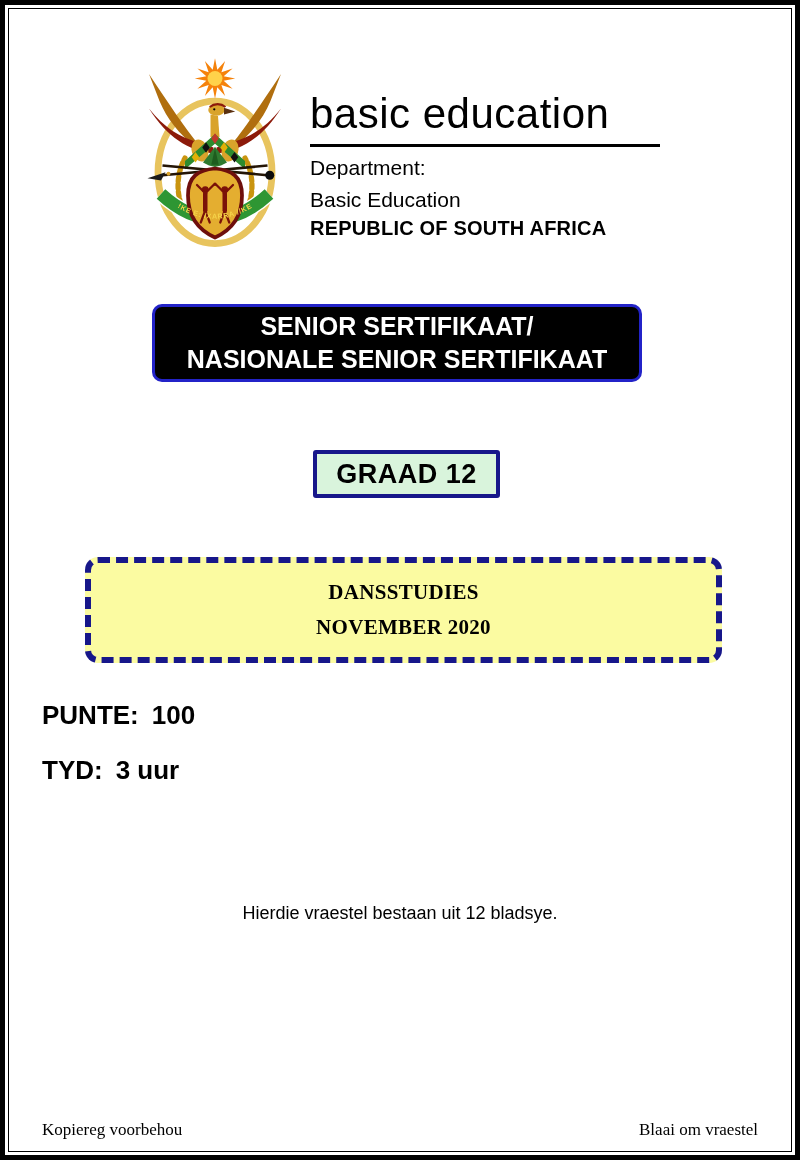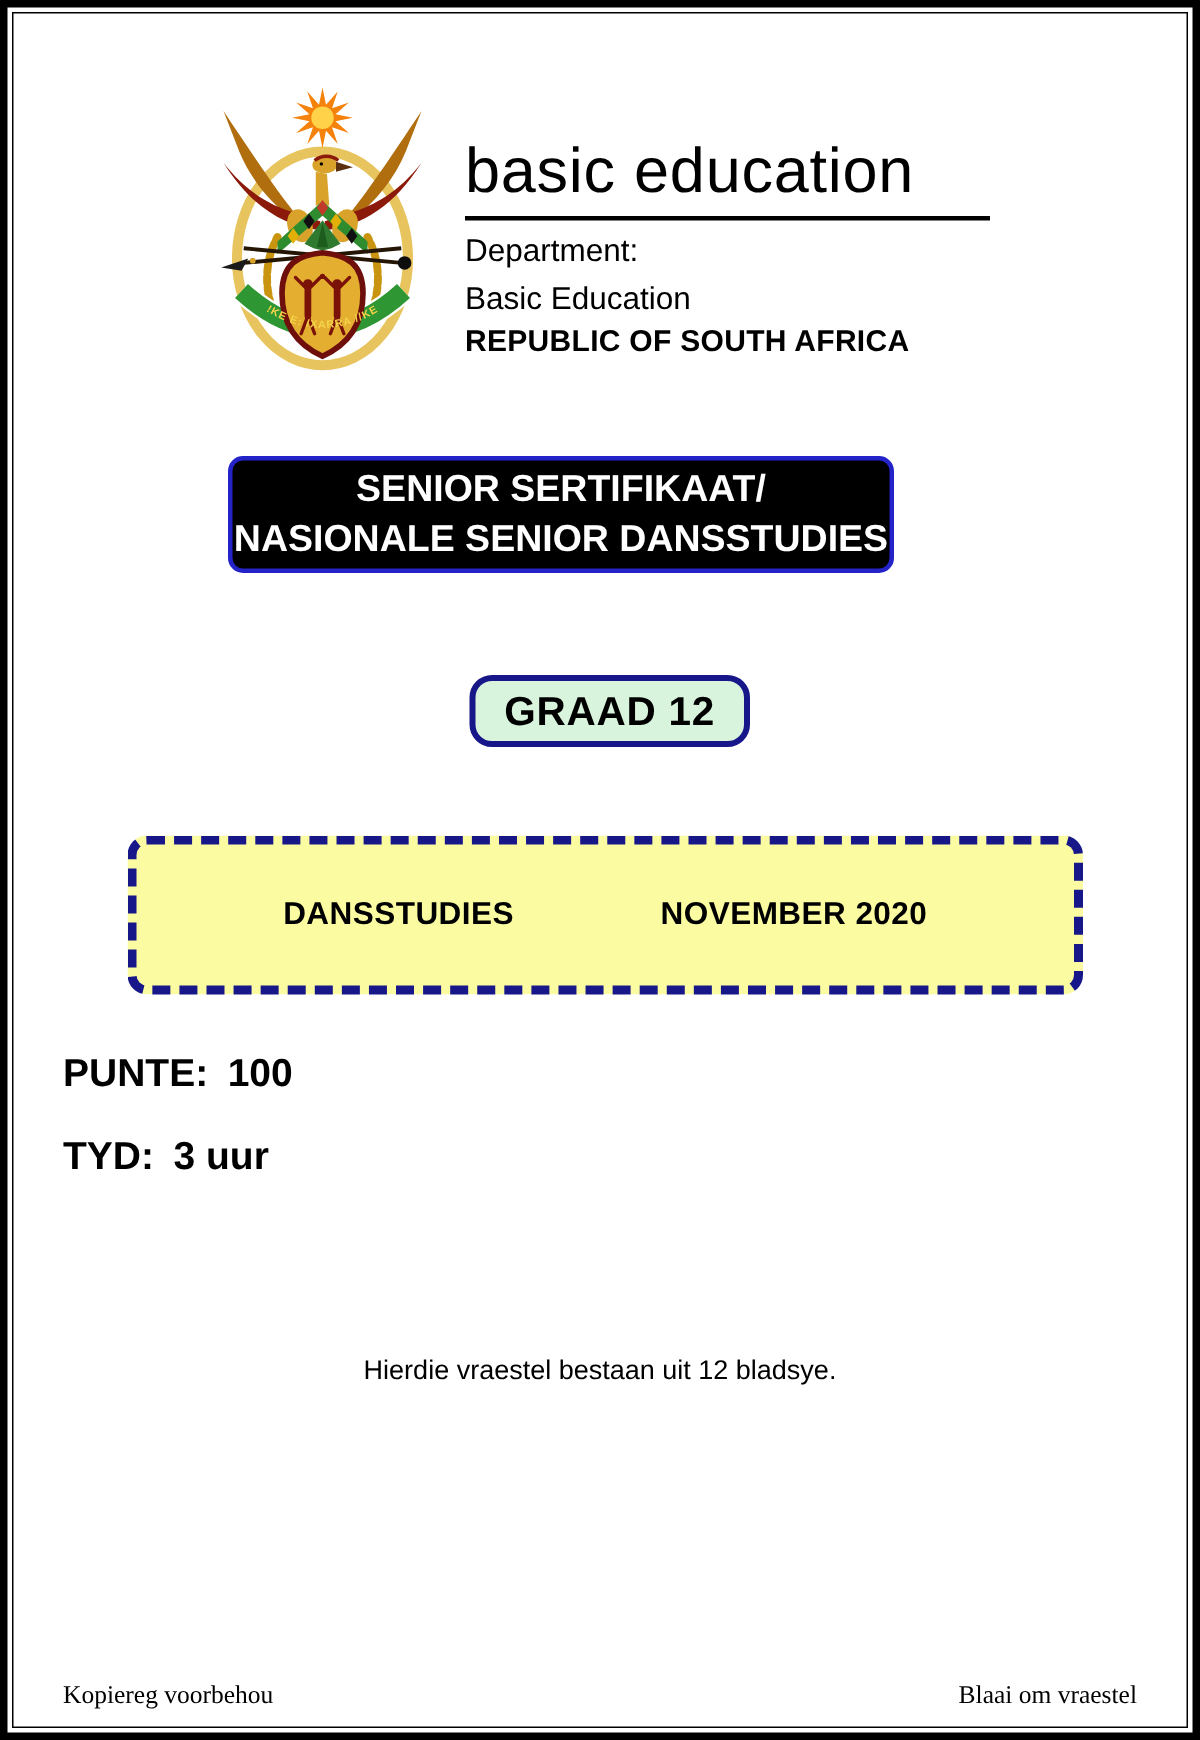--- a/index.html
+++ b/index.html
@@ -17,40 +17,40 @@
   .masthead { position:absolute; left:140px; top:56px; display:flex; gap:20px; }
   .brand-text { padding-top:36px; width:350px; }
   .wordmark { font-size:42px; line-height:1.05; font-weight:400; letter-spacing:0.5px;
               border-bottom:3px solid #000; padding-bottom:8px; }
   .dept-line { font-size:21px; line-height:1.22; margin-top:6px; }
   .dept-line.first { margin-top:8px; }
   .country-line { font-size:20px; line-height:1.25; font-weight:bold; letter-spacing:0.2px; margin-top:4px; }
 
   
   .banner {
-    position:absolute; left:152px; top:304px; width:444px; height:78px;
+    position:absolute; left:152px; top:304px; width:490px; height:78px;
     background:#000; border:3px solid var(--banner_border, #2323c8); border-radius:10px;
     display:flex; flex-direction:column; align-items:center; justify-content:center;
     color:#fff; font-weight:bold; font-size:25px; line-height:1.32; text-align:center;
   }
 
   
   .grade-badge {
     position:absolute; left:313px; top:450px; width:187px; height:48px;
-    background:var(--grade_bg, #d9f4dc); border:4px solid var(--navy, #17178a); border-radius:15px;
+    background:var(--grade_bg, #d9f4dc); border:4px solid var(--navy, #17178a); border-radius:3px;
     display:flex; align-items:center; justify-content:center;
     font-weight:bold; font-size:27px; letter-spacing:0.5px;
   }
 
   
   .subject-box {
     position:absolute; left:85px; top:557px; width:637px; height:106px;
     background:var(--subject_bg, #fbfba1); border:6px dashed var(--navy, #17178a); border-radius:13px;
-    display:flex; flex-direction:row; align-items:center; justify-content:space-evenly;
-    padding:8px 0; text-align:center;
+    display:flex; flex-direction:column; align-items:center; justify-content:space-evenly;
+    padding:8px 0; text-align:center;font-family:Liberation Serif, serif;
   }
   .subject-box .line { font-weight:bold; font-size:21px; letter-spacing:0.3px; }
 
   
   .details { position:absolute; left:42px; top:700px; }
   .detail-line { font-weight:bold; font-size:26px; margin-bottom:24px; }
   .detail-line .value { margin-left:13px; }
 
   
   .page-note {
@@ -152,21 +152,21 @@
     <div class="brand-text">
       <div class="wordmark">basic education</div>
       <div class="dept-line first">Department:</div>
       <div class="dept-line">Basic Education</div>
       <div class="country-line">REPUBLIC OF SOUTH AFRICA</div>
     </div>
   </div>
 
   <div class="banner">
     <div>SENIOR SERTIFIKAAT/</div>
-    <div>NASIONALE SENIOR DANSSTUDIES</div>
+    <div>NASIONALE SENIOR SERTIFIKAAT</div>
   </div>
 
   <div class="grade-badge">
     <span>GRAAD 12</span>
   </div>
 
   <div class="subject-box">
     <div class="line">DANSSTUDIES</div>
     <div class="line">NOVEMBER 2020</div>
   </div>

